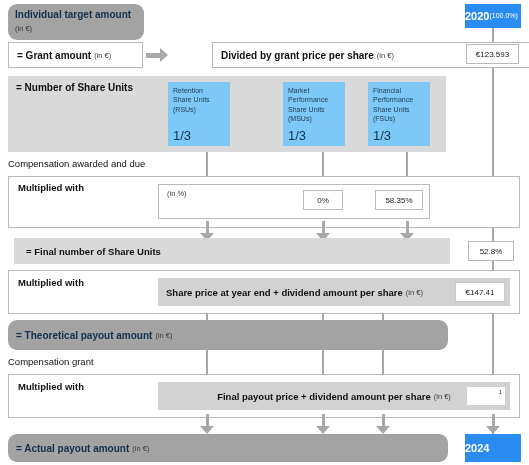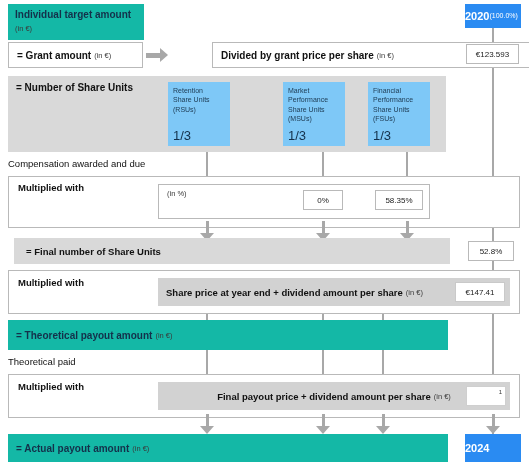--- a/index.html
+++ b/index.html
@@ -10,21 +10,21 @@
     color:#1a1a1a;
     overflow:hidden;
   }
   #stage{position:relative;width:529px;height:465px;}
 
   
   .box{position:absolute;box-sizing:border-box;}
   .sm{font-size:7.5px;font-weight:normal;color:#3a3a3a;}
 
   .blue-strong{background:#2a8bf2;color:#ffffff;}
-  .blue-light{background:#14b8a6;color:#14304a;}
+  .blue-light{background:#a3a3a3;color:#14304a;border-radius:9px;}
   .grey-fill{background:#d9d9d9;}
   .grey-fill2{background:#d2d2d2;}
   .white-outline{background:#ffffff;border:1px solid #b9b9b9;}
   .value-box{
     background:#ffffff;border:1px solid #b9b9b9;
     display:flex;align-items:center;justify-content:center;
     font-size:8px;color:#222;
   }
 
   
@@ -222,21 +222,21 @@
   </div>
 
   <div class="box blue-light" style="left:8px;top:320px;width:440px;height:30px;">
     <div class="inline-title" style="font-size:10px;color:#14304a;">
       <span>= Theoretical payout amount</span>
       <span class="sm">(in €)</span>
     </div>
   </div>
 
 
-  <div class="plain-label" style="left:8px;top:356px;">Theoretical paid</div>
+  <div class="plain-label" style="left:8px;top:356px;">Compensation grant</div>
 
   <div class="box white-outline" style="left:8px;top:374px;width:512px;height:44px;"></div>
 
   <div class="row-label" style="left:18px;top:381px;">Multiplied with</div>
 
   <div class="box grey-fill2" style="left:158px;top:382px;width:352px;height:28px;">
     <div class="inline-title" style="font-size:9.5px;justify-content:center;padding-left:0;">
       <span>Final payout price + dividend amount per share</span>
       <span class="sm">(in €)</span>
     </div>

